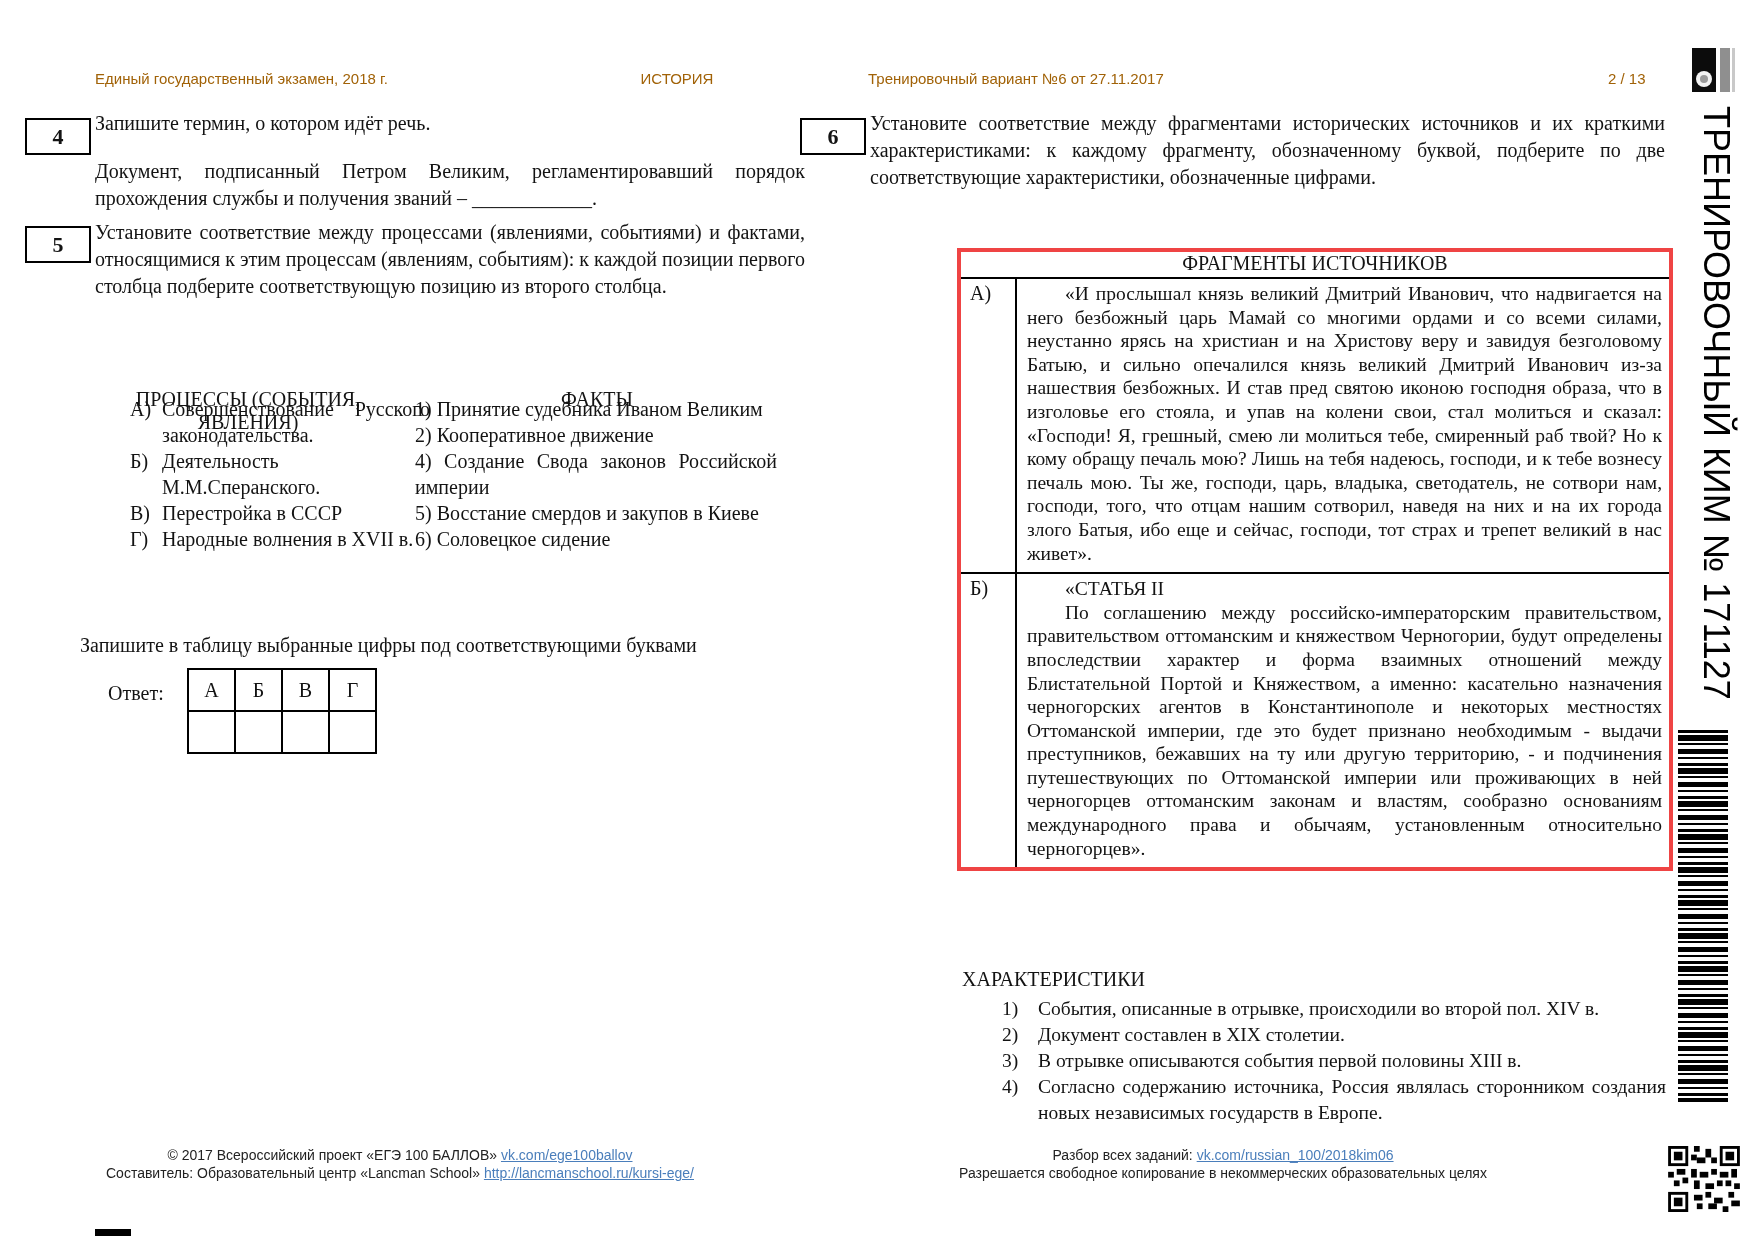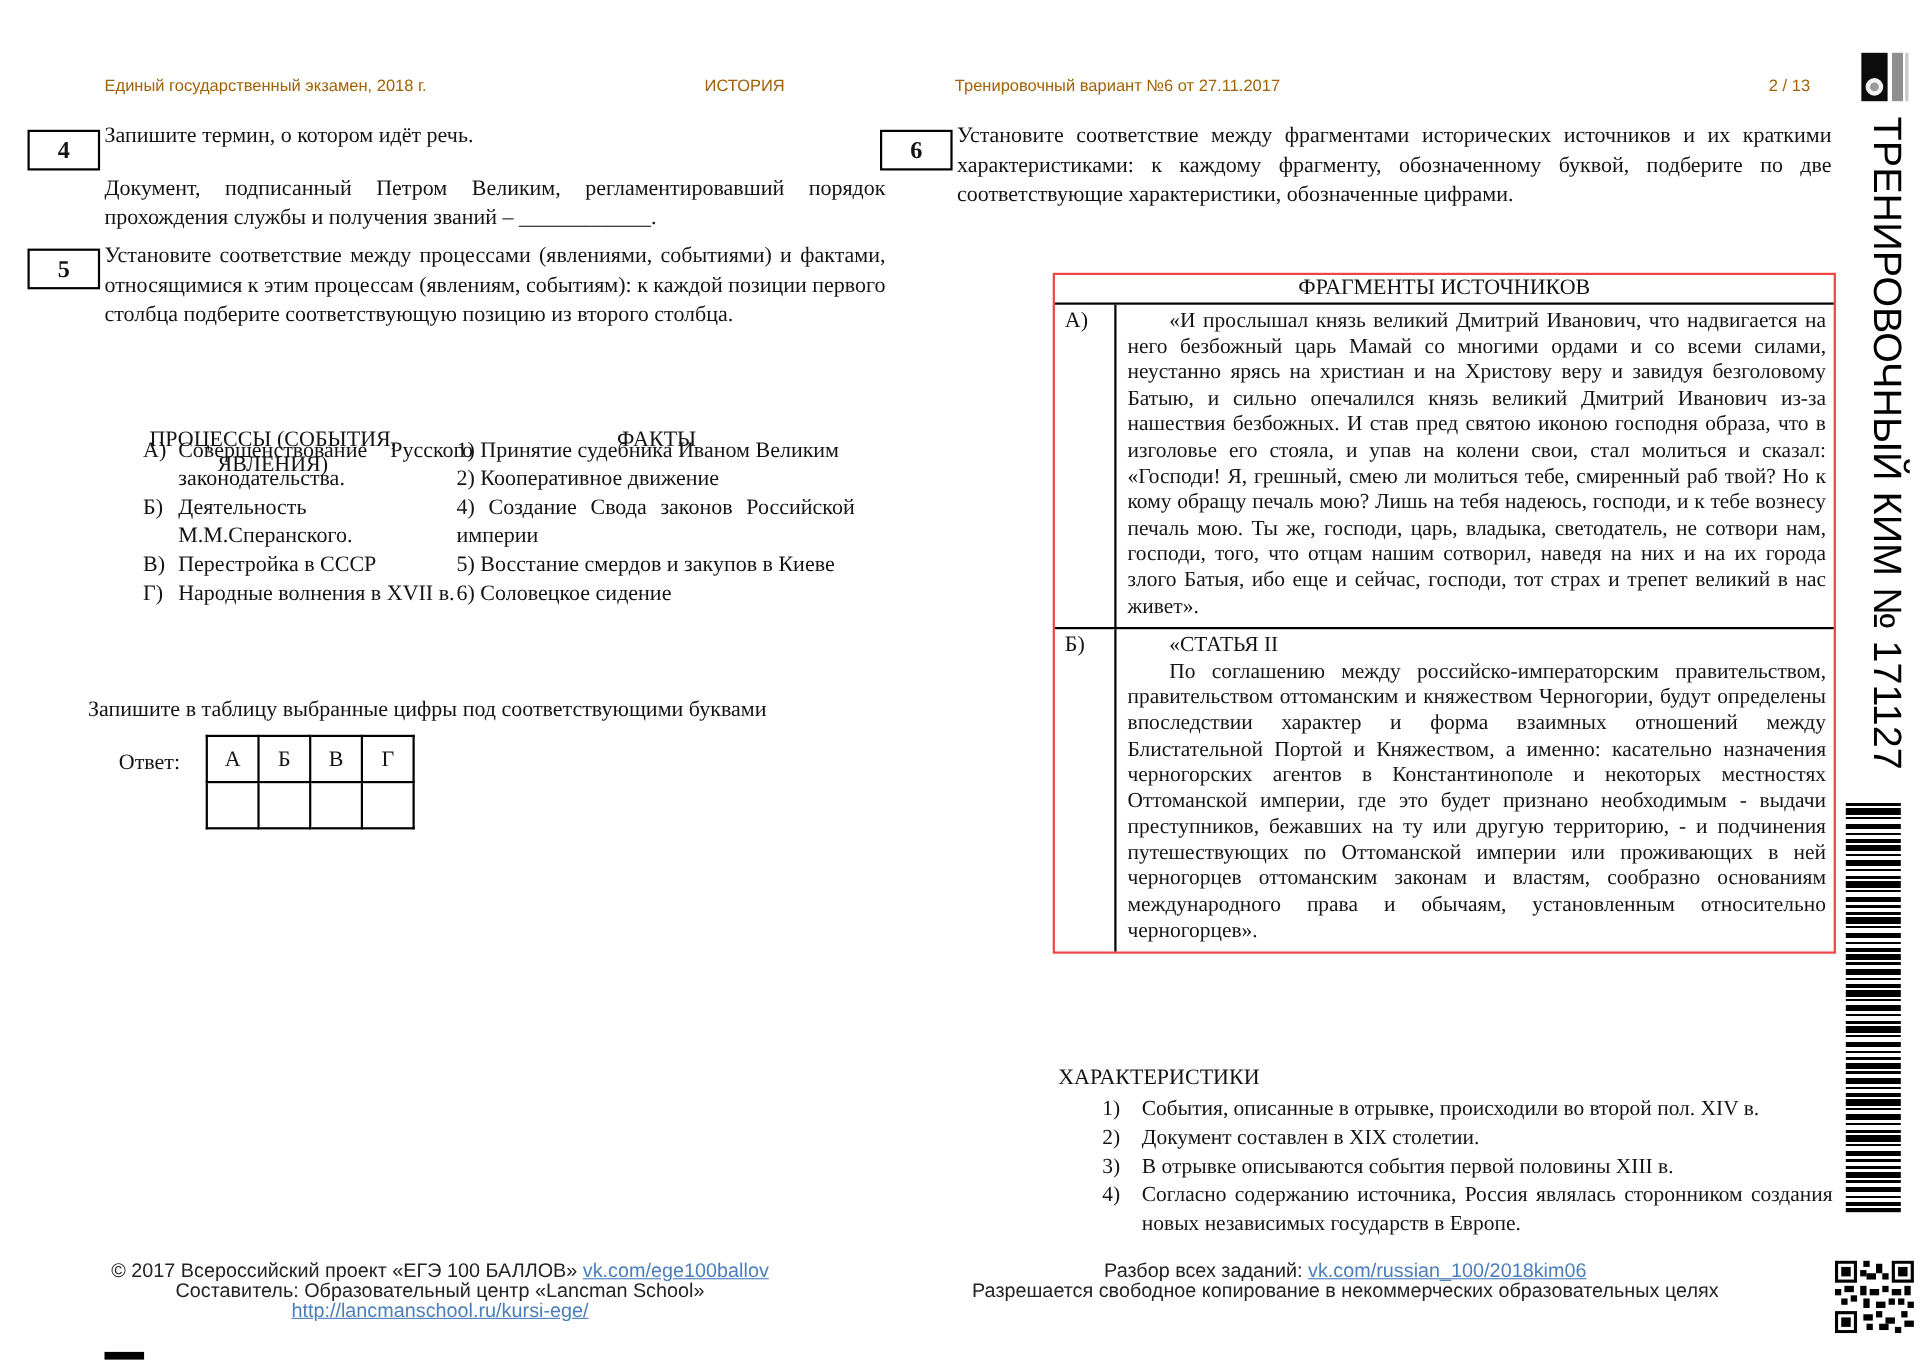--- a/index.html
+++ b/index.html
@@ -24,34 +24,34 @@
   .proc-label{width:32px;flex:none;}
   .proc-text{width:268px;text-align:justify;}
   .fact-item{font-size:20px;line-height:26px;text-align:justify;}
   
   .ans-table{position:absolute;left:187px;top:668px;border-collapse:collapse;}
   .ans-table td{
     width:45px;height:40px;border:2px solid #000;text-align:center;
     font-size:20px;padding:0;
   }
   
-  .src-table{position:absolute;left:957px;top:248px;width:708px;border:2px solid #ef4444;background:#fff;}
+  .src-table{position:absolute;left:957px;top:248px;width:708px;border:4px solid #ef4444;background:#fff;}
   .src-header{text-align:center;font-size:20px;padding:0 0 2px 0;border-bottom:2px solid #000;}
   .src-row{display:flex;}
   .src-row + .src-row{border-top:2px solid #000;}
   .src-label{width:45px;flex:none;border-right:2px solid #000;padding:3px 0 0 9px;font-size:20px;}
   .src-text{flex:1;padding:3px 7px 7px 10px;font-size:19.5px;line-height:23.6px;text-align:justify;}
   .src-text p{margin:0;text-indent:38px;}
   
   .char-title{font-size:20px;}
   .char-item{display:flex;font-size:19.5px;line-height:26px;}
   .char-num{width:36px;flex:none;}
   .char-text{width:628px;text-align:justify;}
   
-  .foot{font-family:"Liberation Sans", sans-serif;font-size:18px;color:#222;text-align:center;line-height:18px;}
+  .foot{font-family:"Liberation Sans", sans-serif;font-size:14px;color:#222;text-align:center;line-height:18px;}
   a.link{color:#4a7ebb;text-decoration:underline;cursor:pointer;}
   
   .kim{
     position:absolute;left:1736px;top:106px;
     transform:rotate(90deg);transform-origin:0 0;
     font-family:"Liberation Sans", sans-serif;font-size:36px;line-height:40px;
     white-space:nowrap;color:#000;
   }
   
   .barcode{

